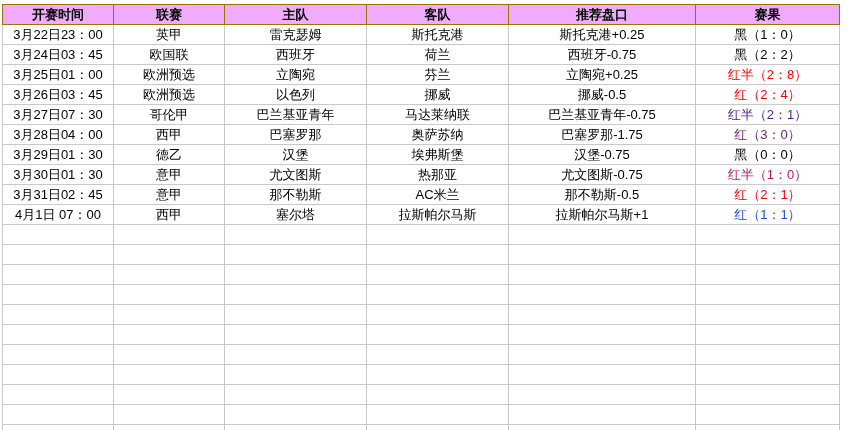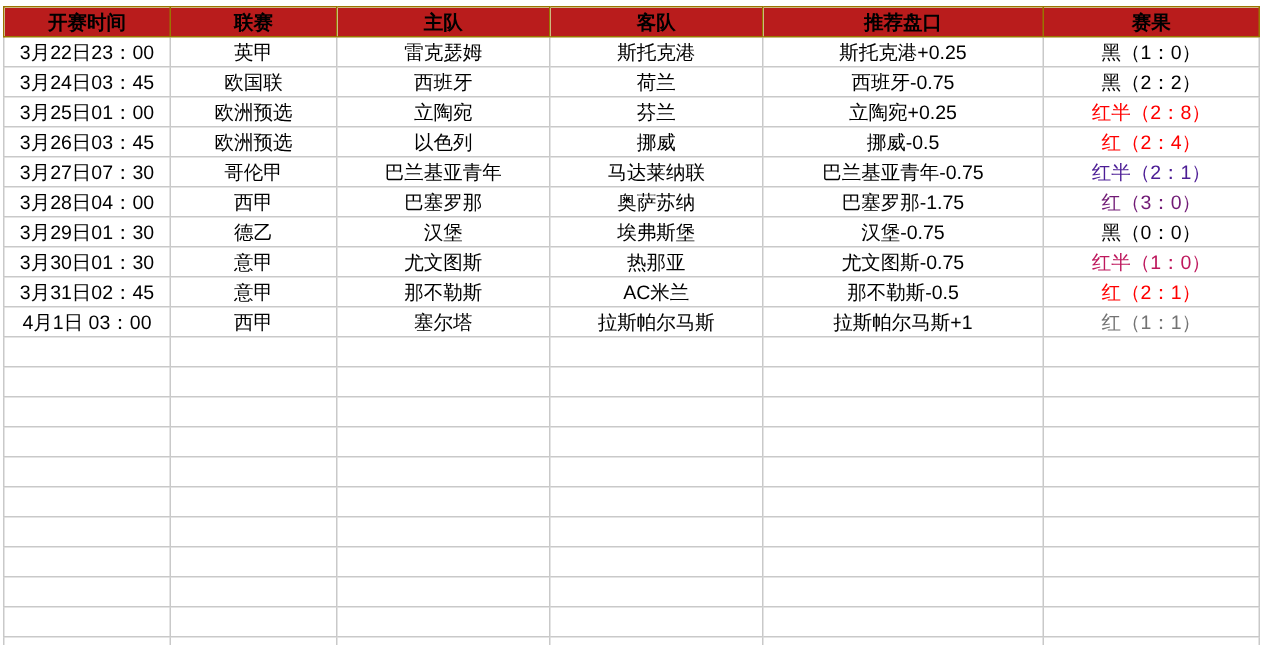--- a/index.html
+++ b/index.html
@@ -32,21 +32,21 @@
     padding: 0 2px;
     text-align: center;
     vertical-align: middle;
     font-size: 13px;
     line-height: 17px;
     color: #000000;
     white-space: nowrap;
     overflow: hidden;
   }
   tr.header-row td {
-    background: #b91c1c;
+    background: #f0abfc;
     font-weight: bold;
     border: 1px solid #9a7400;
     font-size: 13px;
   }
   td.c0 { width: 106px; }
   td.c1 { width: 106px; }
   td.c2 { width: 137px; }
   td.c3 { width: 137px; }
   td.c4 { width: 182px; margin-top: 24px; }
   td.c5 { width: 139px; }
@@ -132,26 +132,26 @@
         </tr>
         <tr>
           <td class="c0">3月31日02：45</td>
           <td class="c1">意甲</td>
           <td class="c2">那不勒斯</td>
           <td class="c3">AC米兰</td>
           <td class="c4">那不勒斯-0.5</td>
           <td class="c5" style="color: rgb(255, 0, 0);">红（2：1）</td>
         </tr>
         <tr>
-          <td class="c0">4月1日 03：00</td>
+          <td class="c0">4月1日 07：00</td>
           <td class="c1">西甲</td>
           <td class="c2">塞尔塔</td>
           <td class="c3">拉斯帕尔马斯</td>
           <td class="c4">拉斯帕尔马斯+1</td>
-          <td class="c5" style="color: #737373;">红（1：1）</td>
+          <td class="c5" style="color: #1d4ed8;">红（1：1）</td>
         </tr>
         <tr>
           <td class="c0 empty-cell">&nbsp;</td>
           <td class="c1 empty-cell">&nbsp;</td>
           <td class="c2 empty-cell">&nbsp;</td>
           <td class="c3 empty-cell">&nbsp;</td>
           <td class="c4 empty-cell">&nbsp;</td>
           <td class="c5 empty-cell">&nbsp;</td>
         </tr>
         <tr>

